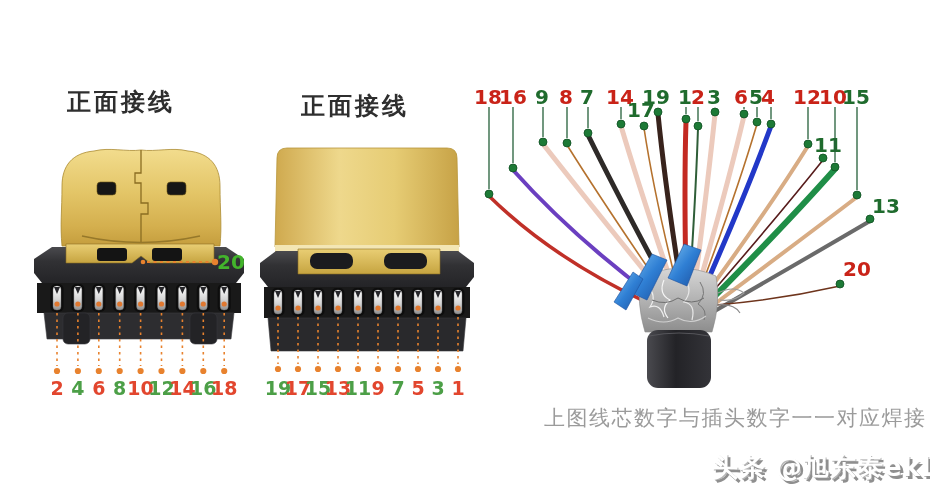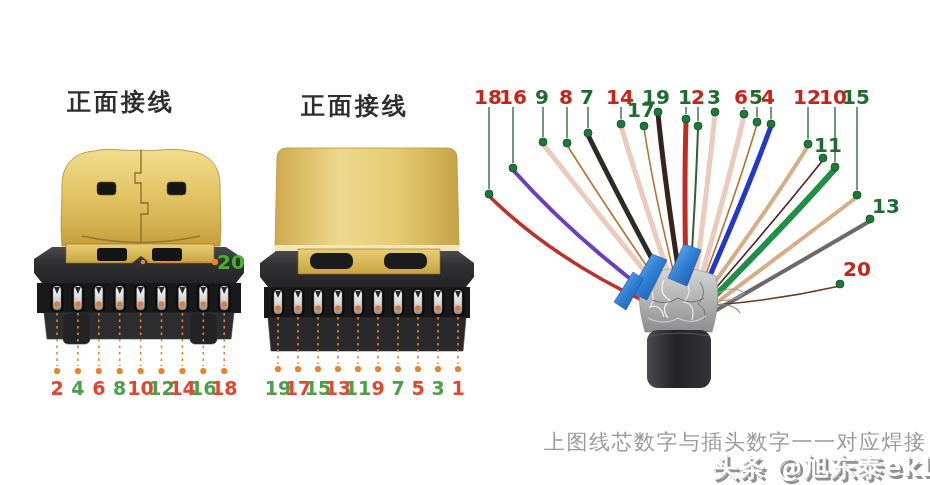--- a/index.html
+++ b/index.html
@@ -1,20 +1,20 @@
 <!DOCTYPE html>
 <html><head>
 <meta charset="utf-8">
 <style>
   html,body{margin:0;padding:0;background:#fff;}
   #canvas{position:relative;width:930px;height:485px;background:#ffffff;overflow:hidden;
           font-family:"DejaVu Sans","Liberation Sans",sans-serif;}
   .abs{position:absolute;}
   .fig-title{font-size:24px;font-weight:700;color:#2e2e2e;letter-spacing:3px;white-space:nowrap;}
-  #caption{font-size:21px;color:#9b9b9b;letter-spacing:1.5px;white-space:nowrap;margin-top:24px;}
+  #caption{font-size:21px;color:#9b9b9b;letter-spacing:1.5px;white-space:nowrap;}
   #watermark{font-size:26px;font-weight:700;color:#ffffff;letter-spacing:1px;white-space:nowrap;
              text-shadow:3px 3px 0 #8f8f8f,1px 1px 0 #b5b5b5;}
   svg text{font-family:"DejaVu Sans","Liberation Sans",sans-serif;}
 </style>
 </head>
 <body>
 
 <div id="canvas">
 
   <div class="abs fig-title" style="left:67px;top:86px;">正面接线</div>

